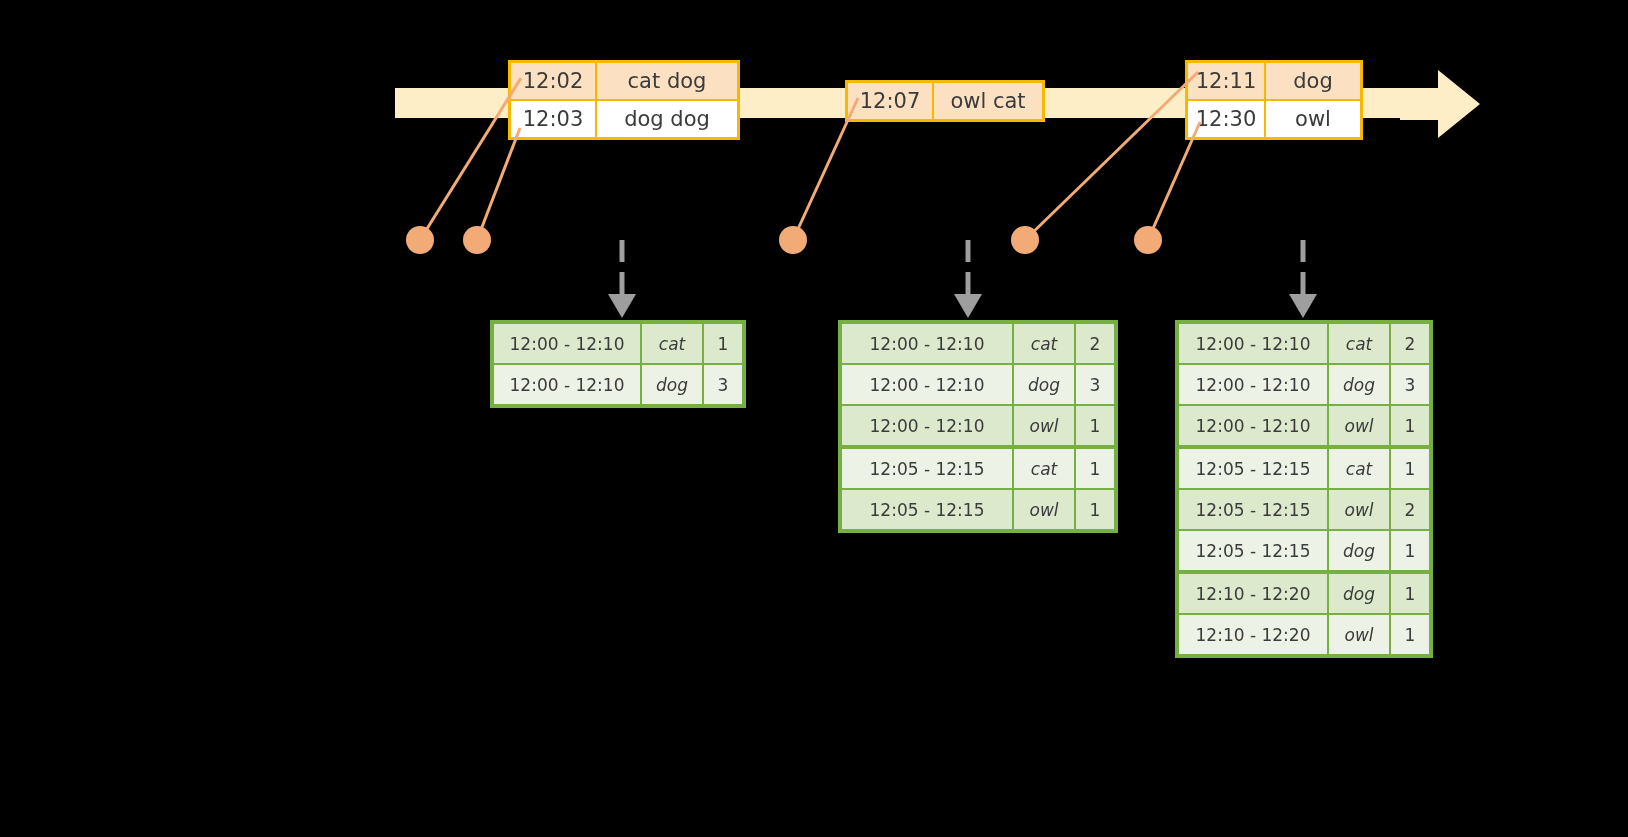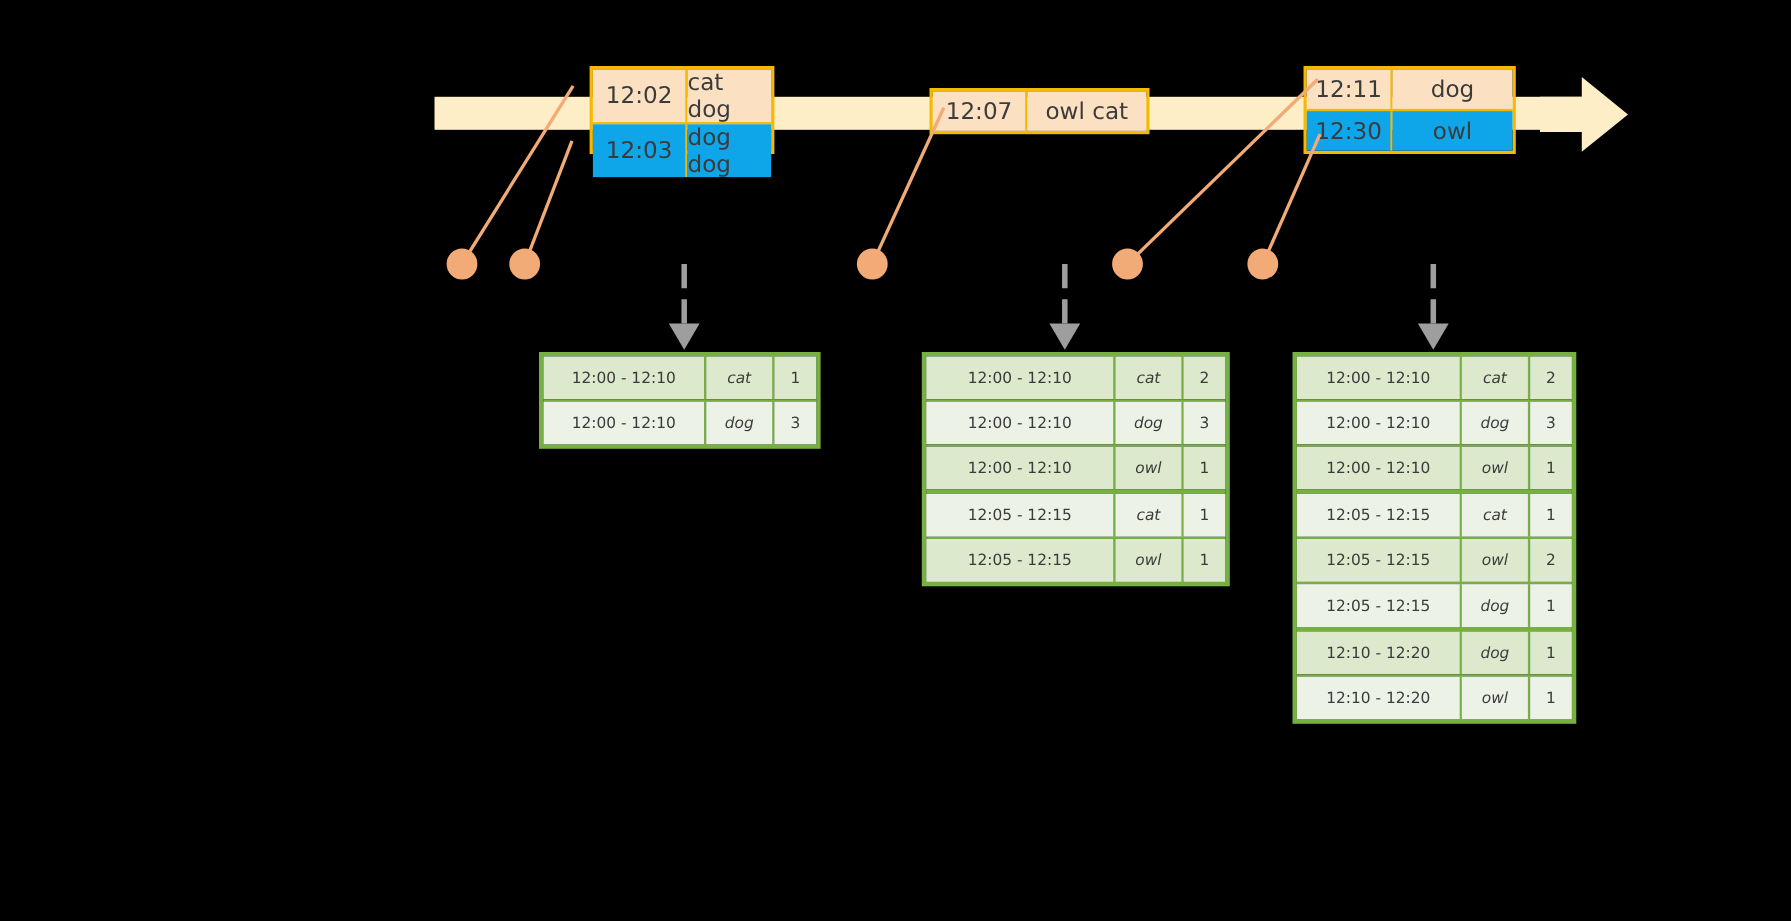--- a/index.html
+++ b/index.html
@@ -27,46 +27,46 @@
   .ev-time{
     display:flex;align-items:center;justify-content:center;
     border-right:2px solid #f6b800;
     font-size:21px;color:#3b3b3b;
   }
   .ev-val{
     display:flex;align-items:center;justify-content:center;
     font-size:21px;color:#3b3b3b;flex:1;
   }
   .ev-row.shade .ev-time,.ev-row.shade .ev-val{background:#fce0c2;}
-  .ev-row.light .ev-time,.ev-row.light .ev-val{background:#0ea5e9;}
-
-  #ev-1{left:508px;top:60px;width:168px;height:80px;margin-left:28px;}
+  .ev-row.light .ev-time,.ev-row.light .ev-val{background:#ffffff;}
+
+  #ev-1{left:508px;top:60px;width:232px;height:80px;}
   #ev-1 .ev-time{width:84px;}
   #ev-2{left:845px;top:80px;width:200px;height:42px;}
   #ev-2 .ev-time{width:84px;}
-  #ev-3{left:1185px;top:60px;width:193px;height:80px;}
+  #ev-3{left:1185px;top:60px;width:178px;height:80px;}
   #ev-3 .ev-time{width:76px;}
 
   
   .dot{
     position:absolute;width:28px;height:28px;border-radius:50%;
     background:#f2ab76;
   }
 
   
   .rt{
     position:absolute;border:4px solid #76b043;box-sizing:border-box;
     display:flex;flex-direction:column;
   }
   .rt-row{display:flex;}
   .rt-row + .rt-row{border-top:2px solid #76b043;}
   .rt-row.sep + .rt-row{border-top:4px solid #76b043;}
   .rt-win,.rt-key,.rt-cnt{
     display:flex;align-items:center;justify-content:center;
-    font-size:14px;color:#3b3b3b;box-sizing:border-box;height:39px;
+    font-size:17px;color:#3b3b3b;box-sizing:border-box;height:39px;
   }
   .rt-win{border-right:2px solid #76b043;}
   .rt-key{border-right:2px solid #76b043;font-style:italic;}
   .rt-row.a .rt-win,.rt-row.a .rt-key,.rt-row.a .rt-cnt{background:#dce9cd;}
   .rt-row.b .rt-win,.rt-row.b .rt-key,.rt-row.b .rt-cnt{background:#edf2e6;}
 
   #rt-1{left:490px;top:320px;}
   #rt-1 .rt-win{width:148px;} #rt-1 .rt-key{width:62px;} #rt-1 .rt-cnt{width:38px;}
   #rt-2{left:838px;top:320px;}
   #rt-2 .rt-win{width:172px;} #rt-2 .rt-key{width:62px;} #rt-2 .rt-cnt{width:38px;}

